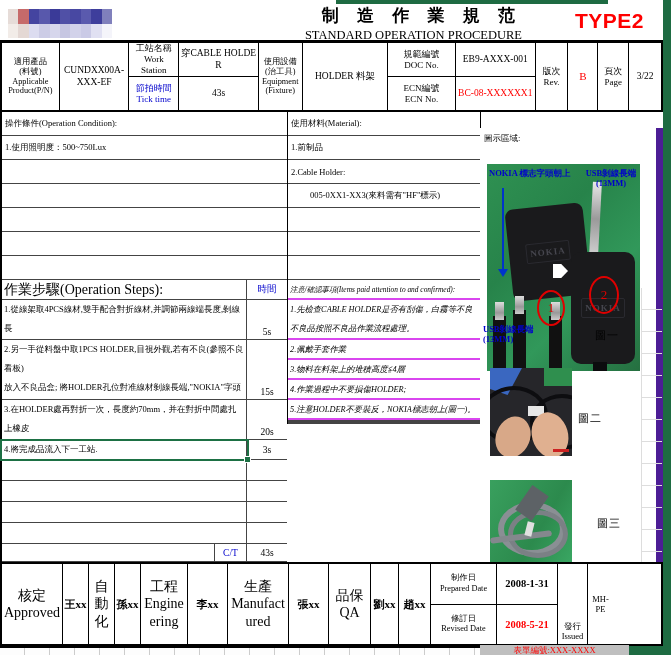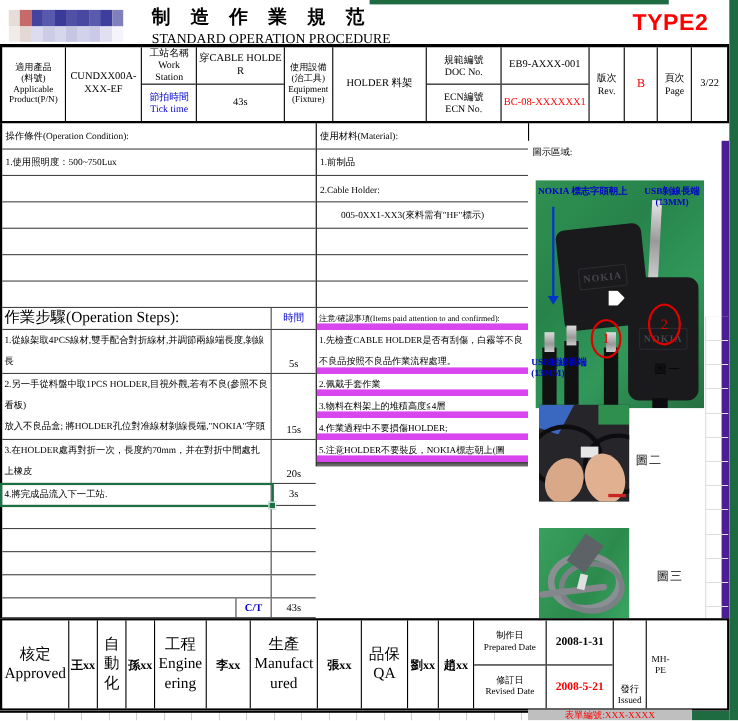--- a/index.html
+++ b/index.html
@@ -11,21 +11,21 @@
   
   .strip-top{left:336px;top:0;width:272px;height:4px;background:#1e6b42;}
   .strip-right{left:663px;top:0;width:8px;height:655px;background:#1e6b42;}
   .strip-bottom-green{left:629px;top:646px;width:34px;height:9px;background:#1e6b42;}
 
   
   .logo{left:8px;top:9px;width:104px;height:29px;display:flex;flex-direction:column;}
   .logo-row{display:flex;flex:1;}
   .logo-row div{flex:1;}
 
-  .title-block{left:138px;top:4px;width:360px;text-align:left;}
+  .title-block{left:162px;top:4px;width:360px;text-align:right;}
   .title-cn{font-size:17px;font-weight:bold;letter-spacing:7px;}
   .title-en{font-size:12.5px;margin-top:1px;}
   .type-label{left:575px;top:9px;font-family:"Liberation Sans",sans-serif;font-size:21px;font-weight:900;color:#ff0000;letter-spacing:0.5px;}
 
   
   .header-table{left:0;top:40px;width:663px;height:72px;display:flex;box-sizing:border-box;border:2px solid #000;border-top-width:3px;background:#fff;}
   .hcol{box-sizing:border-box;border-right:1px solid #000;display:flex;flex-direction:column;}
   .hcol:last-child{border-right:none;}
   .hcell{flex:1;display:flex;align-items:center;justify-content:center;text-align:center;white-space:pre-line;font-size:9px;line-height:1.2;box-sizing:border-box;overflow:hidden;padding:0 1px;}
   .hcell.split-top{border-bottom:1px solid #000;}
@@ -37,26 +37,26 @@
   .c-row{height:24px;box-sizing:border-box;border-bottom:1px solid #444;display:flex;align-items:center;padding:0 3px;font-size:8.5px;overflow:hidden;white-space:nowrap;}
   .c-indent{padding-left:22px;}
 
   
   .steps{left:0;top:280px;width:287px;display:flex;flex-direction:column;box-sizing:border-box;border-left:2px solid #000;}
   .st-row{display:flex;box-sizing:border-box;border-bottom:1px solid #444;}
   .st-text{flex:1;box-sizing:border-box;border-right:1px solid #444;font-size:8.5px;line-height:19px;padding:0 2px;white-space:pre-line;overflow:hidden;}
   .st-time{width:40px;box-sizing:border-box;display:flex;align-items:flex-end;justify-content:center;font-size:9.5px;padding-bottom:2px;}
   .st-head{font-size:14px;line-height:19px;}
   .ct-empty{flex:1;border-right:1px solid #444;box-sizing:border-box;}
-  .ct-label{width:32px;border-right:1px solid #444;box-sizing:border-box;display:flex;align-items:center;justify-content:center;font-size:9.5px;font-weight:bold;}
+  .ct-label{width:32px;border-right:1px solid #444;box-sizing:border-box;display:flex;align-items:center;justify-content:center;font-size:9.5px;}
   .ct-time{align-items:center !important;padding-bottom:0 !important;}
 
   
   .attention{left:287px;top:280px;width:194px;display:flex;flex-direction:column;box-sizing:border-box;border-left:1px solid #000;border-right:1px solid #000;}
-  .at-row{box-sizing:border-box;border-bottom:6px solid #d946ef;font-size:8.3px;line-height:19px;padding:0 2px;white-space:pre-line;overflow:hidden;}
+  .at-row{box-sizing:border-box;border-bottom:2px solid #d946ef;font-size:8.3px;line-height:19px;padding:0 2px;white-space:pre-line;overflow:hidden;font-style:italic;}
   .at-head{font-size:7.4px;white-space:nowrap;}
   .at-fill{flex:1;border-bottom:1px solid #444;}
 
   
   .sel{left:0;top:439px;width:249px;height:22px;border:2px solid #1d7044;box-sizing:border-box;z-index:6;}
   .sel-handle{position:absolute;right:-4px;bottom:-4px;width:5px;height:5px;background:#1d7044;border:1px solid #fff;}
 
   
   .illu{left:480px;top:112px;width:183px;height:450px;box-sizing:border-box;border-right:7px solid #4c1d95;background:#fff;margin-top:16px;}
   .illu-label{position:absolute;left:4px;top:5px;font-size:8.5px;}

